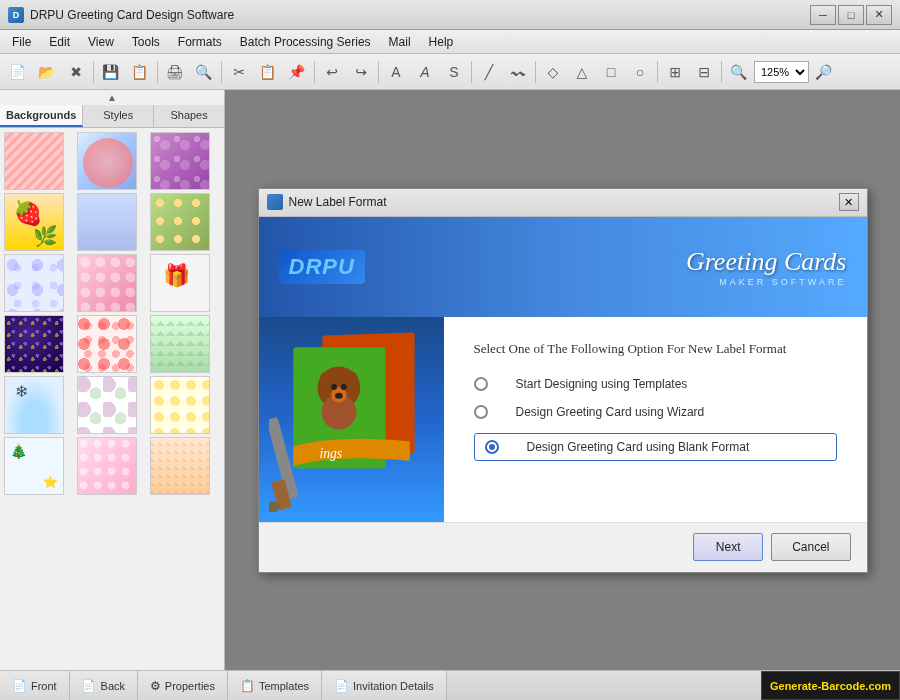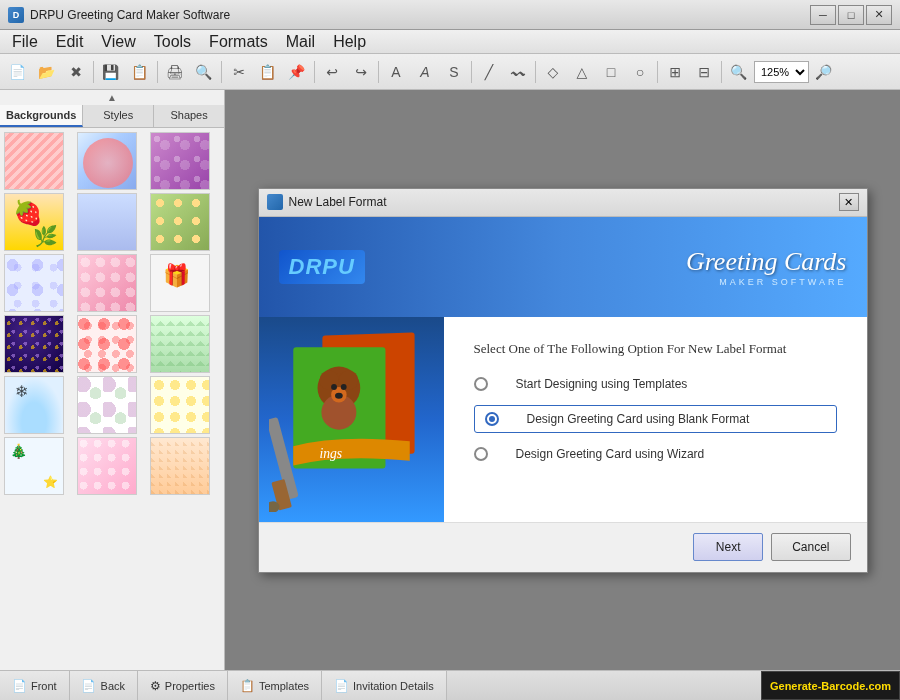--- a/index.html
+++ b/index.html
@@ -24,21 +24,21 @@
     
     .menu-bar {
       background: linear-gradient(to bottom, #f0f0f0, #e0e0e0);
       height: 24px;
       display: flex;
       align-items: center;
       padding: 0 4px;
       border-bottom: 1px solid #bbb;
       gap: 2px;
     }
-    .menu-item { padding: 2px 8px; cursor: pointer; font-size: 16px; color: #222; border-radius: 2px; }
+    .menu-item { padding: 2px 8px; cursor: pointer; font-size: 12px; color: #222; border-radius: 2px; }
 
     
     .toolbar {
       background: linear-gradient(to bottom, #f0f0f0, #e0e0e0);
       height: 36px;
       display: flex;
       align-items: center;
       padding: 0 4px;
       border-bottom: 1px solid #bbb;
       gap: 1px;
@@ -104,35 +104,36 @@
     .barcode-badge { background: #1a1a1a; color: white; padding: 4px 8px; height: 100%; display: flex; align-items: center; font-size: 11px; font-weight: bold; border: 1px solid #444; }
   </style>
 </head>
 <body>
 
 <div class="title-bar">
   <div class="title-bar-left">
     <div class="title-bar-icon">
       <span>D</span>
     </div>
-    <span class="title-bar-text">DRPU Greeting Card Maker Software</span>
+    <span class="title-bar-text">DRPU Greeting Card Design Software</span>
   </div>
   <div class="title-bar-controls">
     <button class="title-btn">─</button>
     <button class="title-btn">□</button>
     <button class="title-btn close">✕</button>
   </div>
 </div>
 
 <div class="menu-bar">
   <span class="menu-item">File</span>
   <span class="menu-item">Edit</span>
   <span class="menu-item">View</span>
   <span class="menu-item">Tools</span>
   <span class="menu-item">Formats</span>
+  <span class="menu-item">Batch Processing Series</span>
   <span class="menu-item">Mail</span>
   <span class="menu-item">Help</span>
 </div>
 
 <div class="toolbar">
   <button class="tool-btn">📄</button>
   <button class="tool-btn">📂</button>
   <button class="tool-btn">✖</button>
   <div class="tool-separator"></div>
   <button class="tool-btn">💾</button>
@@ -295,29 +296,29 @@
           </div>
 
           <div class="dialog-right">
             <div class="dialog-prompt">Select One of The Following Option For New Label Format</div>
 
             <div class="radio-option">
               <div class="radio-btn"></div>
               <span class="radio-label">Start Designing using Templates</span>
             </div>
 
+            <div class="radio-option">
+              <div class="radio-btn"></div>
+              <span class="radio-label">Design Greeting Card using Wizard</span>
+            </div>
+
             <div class="radio-option highlighted">
               <div class="radio-btn selected"></div>
               <span class="radio-label">Design Greeting Card using Blank Format</span>
             </div>
-
-            <div class="radio-option">
-              <div class="radio-btn"></div>
-              <span class="radio-label">Design Greeting Card using Wizard</span>
-            </div>
           </div>
         </div>
 
         <div class="dialog-footer">
           <button class="dlg-btn primary">Next</button>
           <button class="dlg-btn">Cancel</button>
         </div>
       </div>
     </div>
   </div>

